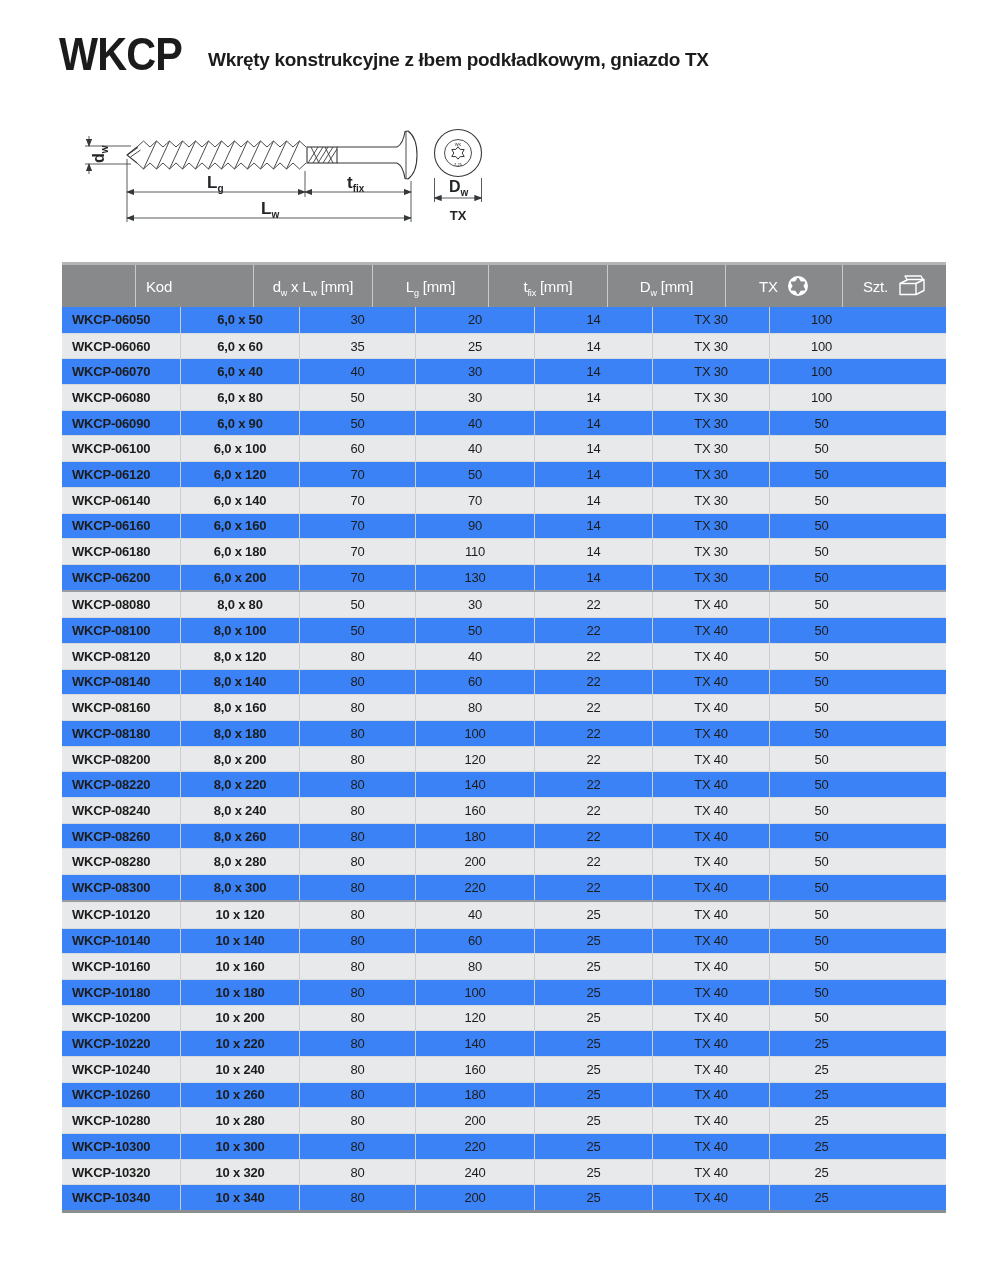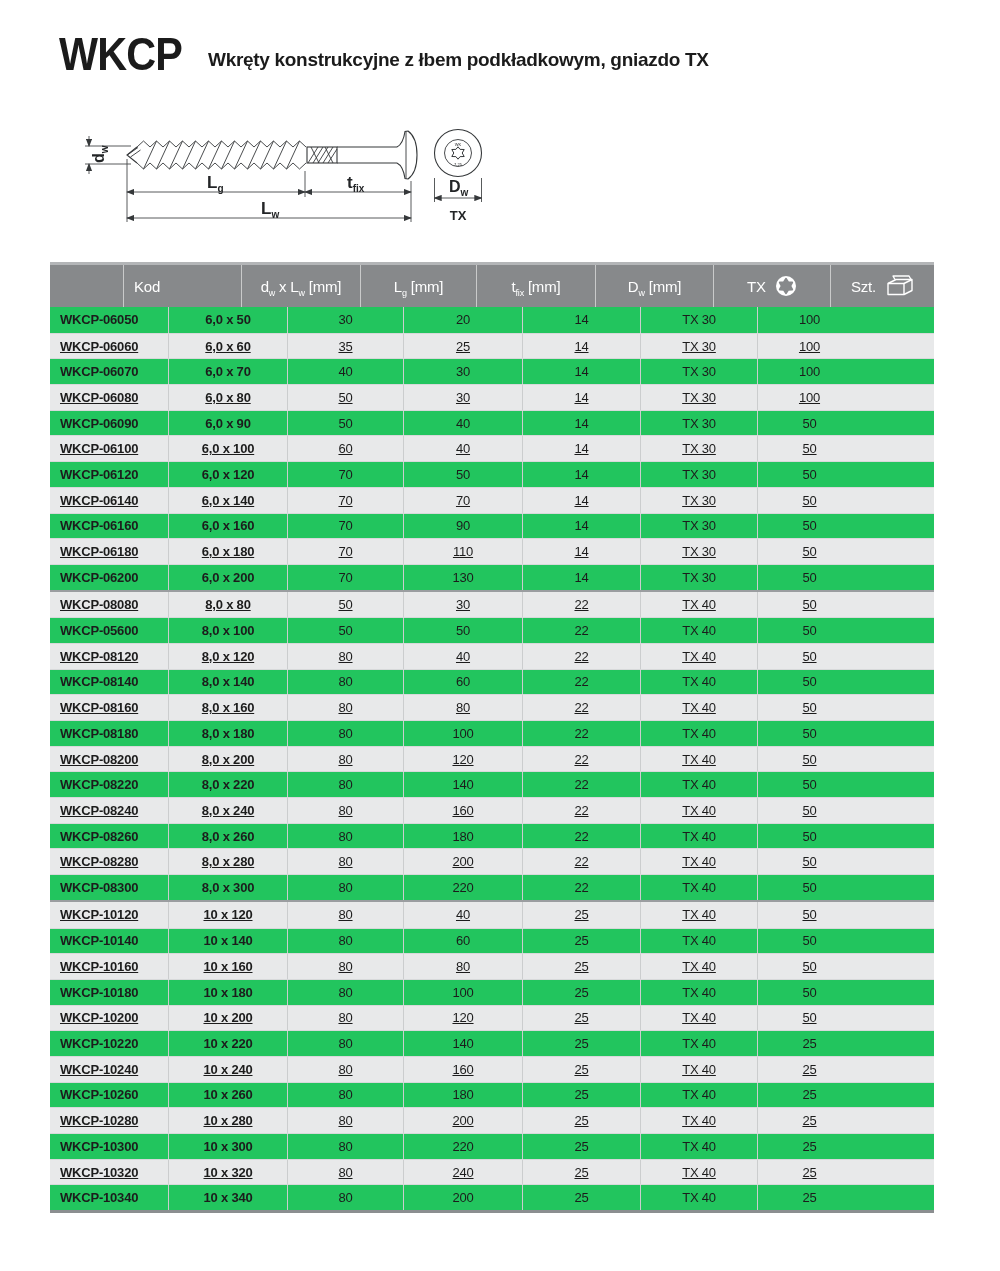--- a/index.html
+++ b/index.html
@@ -27,21 +27,21 @@
     transform:scaleX(.88);transform-origin:left top;color:#1b1b1b;
   }
   .page-subtitle{
     position:absolute;left:208px;top:49px;
     font-size:19px;font-weight:700;letter-spacing:-.3px;color:#1b1b1b;
   }
   
   .drawing{position:absolute;left:75px;top:110px;width:435px;height:128px;}
   .drawing svg{display:block;}
   
-  .catalog{position:absolute;left:50px;top:262px;width:884px;border-bottom:3px solid var(--table-bottom);}
+  .catalog{position:absolute;left:62px;top:262px;width:884px;border-bottom:3px solid var(--table-bottom);}
   .thead{
     display:grid;grid-template-columns:73px 118px 119px 116px 119px 118px 117px 104px;
     height:45px;background:var(--header-bg);color:#fff;border-top:3px solid var(--header-top);
   }
   .hcell{
     display:flex;align-items:center;justify-content:center;gap:9px;
     font-size:15px;letter-spacing:-.2px;border-left:1px solid var(--header-sep);
   }
   .hcell:first-child{border-left:none;}
   .hcell.left{justify-content:flex-start;padding-left:10px;}
@@ -49,23 +49,23 @@
   .group{display:flex;}
   .group + .group{border-top:2px solid var(--group-line);}
   .glabel{
     width:73px;flex:0 0 73px;background:#fff;border-right:1px solid var(--grid-line);
     font-size:39px;font-weight:800;letter-spacing:-2.5px;line-height:1;
     padding:3px 0 0 3px;transform-origin:left top;
   }
   .rows{flex:1;}
   .row{
     display:grid;grid-template-columns:118px 119px 116px 119px 118px 117px 104px;
-    height:25.7px;background:#22c55e;
-  }
-  .row.alt{background:var(--stripe);text-decoration:underline;}
+    height:25.7px;background:#3b82f6;
+  }
+  .row.alt{background:var(--stripe);}
   .row + .row{border-top:1px solid var(--row-line);}
   .cell{
     display:flex;align-items:center;justify-content:center;
     font-size:13px;letter-spacing:-.2px;border-left:1px solid var(--grid-line);
   }
   .cell:first-child{border-left:none;}
   .cell.c0{justify-content:flex-start;padding-left:10px;font-weight:700;}
   .cell.c1{font-weight:700;}
 </style>
 </head>
@@ -196,21 +196,21 @@
             <div class="cell c0">WKCP-06060</div>
             <div class="cell c1">6,0 x 60</div>
             <div class="cell c2">35</div>
             <div class="cell c3">25</div>
             <div class="cell c4">14</div>
             <div class="cell c5">TX 30</div>
             <div class="cell c6">100</div>
           </div>
           <div class="row">
             <div class="cell c0">WKCP-06070</div>
-            <div class="cell c1">6,0 x 70</div>
+            <div class="cell c1">6,0 x 40</div>
             <div class="cell c2">40</div>
             <div class="cell c3">30</div>
             <div class="cell c4">14</div>
             <div class="cell c5">TX 30</div>
             <div class="cell c6">100</div>
           </div>
           <div class="row alt">
             <div class="cell c0">WKCP-06080</div>
             <div class="cell c1">6,0 x 80</div>
             <div class="cell c2">50</div>
@@ -289,21 +289,21 @@
           <div class="row alt">
             <div class="cell c0">WKCP-08080</div>
             <div class="cell c1">8,0 x 80</div>
             <div class="cell c2">50</div>
             <div class="cell c3">30</div>
             <div class="cell c4">22</div>
             <div class="cell c5">TX 40</div>
             <div class="cell c6">50</div>
           </div>
           <div class="row">
-            <div class="cell c0">WKCP-05600</div>
+            <div class="cell c0">WKCP-08100</div>
             <div class="cell c1">8,0 x 100</div>
             <div class="cell c2">50</div>
             <div class="cell c3">50</div>
             <div class="cell c4">22</div>
             <div class="cell c5">TX 40</div>
             <div class="cell c6">50</div>
           </div>
           <div class="row alt">
             <div class="cell c0">WKCP-08120</div>
             <div class="cell c1">8,0 x 120</div>

